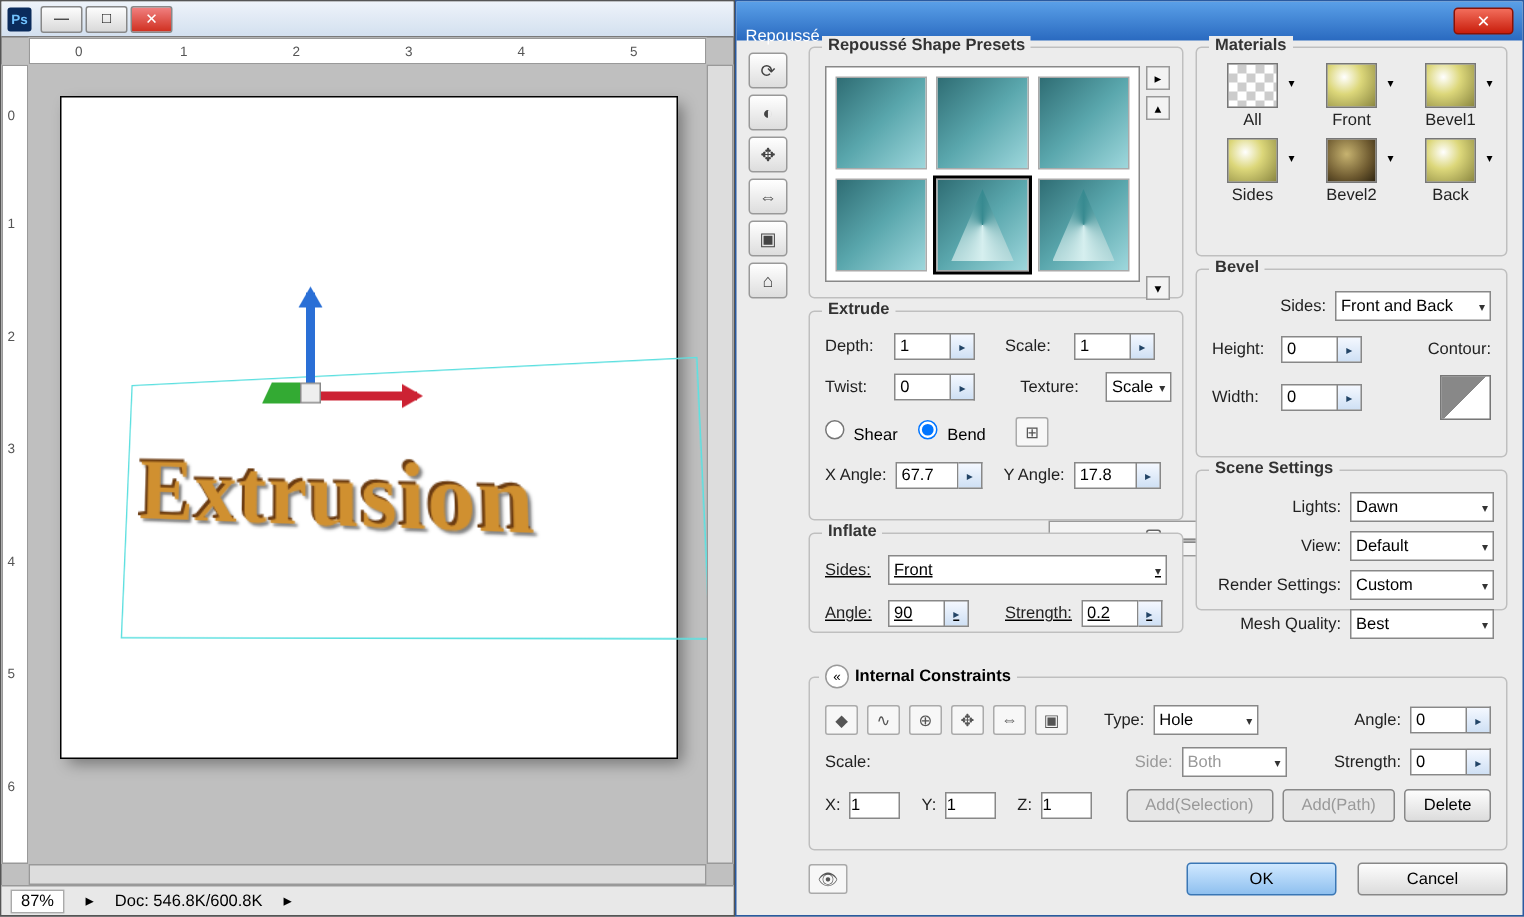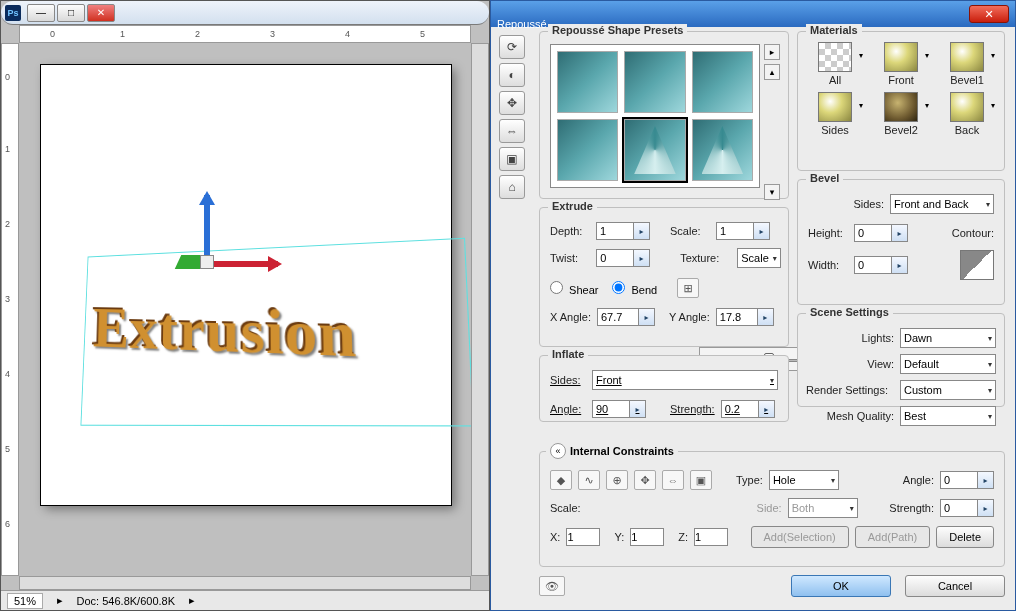--- a/index.html
+++ b/index.html
@@ -5,21 +5,21 @@
 * { box-sizing: border-box; margin: 0; padding: 0; font-family: "Segoe UI", Tahoma, sans-serif; font-size: 11px; }
 html, body { width: 1016px; height: 611px; overflow: hidden; background: #4a4a4a; }
 
 
 .ps-window {
   position: absolute; left: 0; top: 0; width: 490px; height: 611px;
   background: #c0c0c0; border: 1px solid #555;
 }
 .ps-titlebar {
   height: 24px; background: linear-gradient(#eef3fa,#d3e0ef);
-  display: flex; align-items: center; padding: 0 4px; border-bottom: 1px solid #7a7a7a; border-radius: 12px;
+  display: flex; align-items: center; padding: 0 4px; border-bottom: 1px solid #7a7a7a;
 }
 .ps-icon { width:16px; height:16px; background:#0a2b5c; color:#72c3ff; font-weight:bold; font-size:9px; display:flex; align-items:center; justify-content:center; border-radius:2px; margin-right:6px;}
 .ps-title { flex:1; color:#444; }
 .ps-wbtns { display:flex; gap:2px;}
 .ps-wbtn { width:28px; height:18px; border:1px solid #888; background:linear-gradient(#fdfdfd,#d9d9d9); border-radius:2px; display:flex; align-items:center; justify-content:center; font-size:10px;}
 .ps-wbtn.close { background:linear-gradient(#f08080,#d03020); color:#fff;}
 .ps-ruler-h { position:absolute; left:18px; top:24px; right:18px; height:18px; background:#fff; border:1px solid #999;}
 .ps-ruler-v { position:absolute; left:0; top:42px; width:18px; bottom:34px; background:#fff; border:1px solid #999;}
 .ps-canvas-wrap { position:absolute; left:18px; top:42px; right:18px; bottom:34px; background:#bfbfbf; overflow:hidden;}
 .ps-canvas { position:absolute; left:22px; top:22px; width:410px; height:440px; background:#fff; box-shadow:0 0 0 1px #000, 4px 4px 10px rgba(0,0,0,.4);}
@@ -144,21 +144,21 @@
           <div class="arrow-x"></div>
           <div class="arrow-z"></div>
           <div class="cube"></div>
         </div>
       </div>
     </div>
   </div>
   <div class="ps-scroll-v"></div>
   <div class="ps-scroll-h"></div>
   <div class="ps-status">
-    <div class="field">51%</div>
+    <div class="field">87%</div>
     <div>▸</div>
     <div>Doc: 546.8K/600.8K</div>
     <div>▸</div>
   </div>
 </div>
 
 <div class="dlg">
   <div class="dlg-titlebar">
     <div class="t">Repoussé</div>
     <div class="dlg-close">✕</div>
@@ -322,21 +322,21 @@
           </div>
         </div>
       <div class="row" style="margin-bottom:6px;">
           <span class="lbl" style="width:88px;text-align:right">View:</span>
           <div class="combo" style="width:96px">
             <span>Default</span>
             <span class="dd">▾</span>
           </div>
         </div>
       <div class="row" style="margin-bottom:6px;">
-          <span class="lbl" style="width:88px;">Render Settings:</span>
+          <span class="lbl" style="width:88px;text-align:right">Render Settings:</span>
           <div class="combo" style="width:96px">
             <span>Custom</span>
             <span class="dd">▾</span>
           </div>
         </div>
       <div class="row">
           <span class="lbl" style="width:88px;text-align:right">Mesh Quality:</span>
           <div class="combo" style="width:96px">
             <span>Best</span>
             <span class="dd">▾</span>

